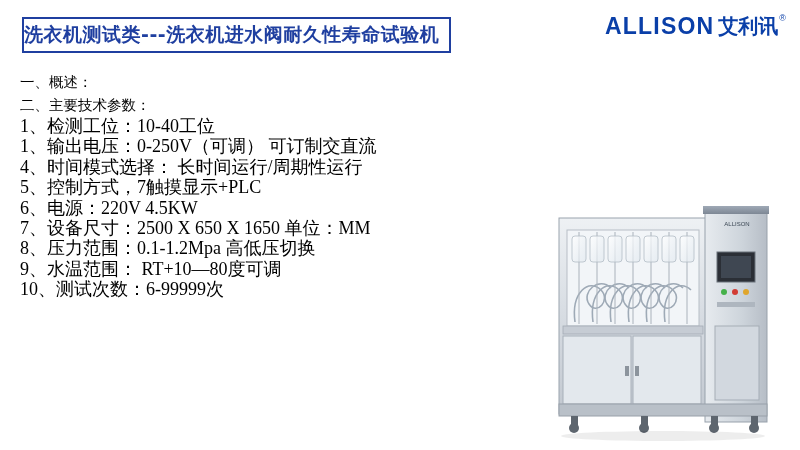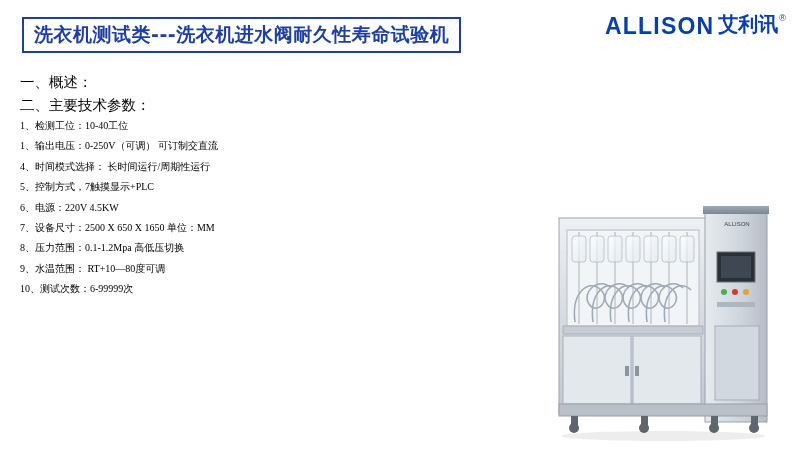--- a/index.html
+++ b/index.html
@@ -28,21 +28,21 @@
     top: 0;
     width: 800px;
     height: 62px;
   }
   .title-box {
     position: absolute;
     left: 22px;
     top: 17px;
     border: 2px solid #1f3fa0;
     background: #ffffff;
-    padding: 4px 10px 6px 10px;
+    padding: 4px 10px 6px 0;
     box-sizing: border-box;
   }
   .title-text {
     font-family: "DejaVu Sans", "Liberation Sans", sans-serif;
     font-size: 19px;
     line-height: 22px;
     color: #1f3fa0;
     font-weight: bold;
     white-space: nowrap;
     letter-spacing: 0.5px;
@@ -58,21 +58,21 @@
   }
   .logo-main {
     font-family: "Liberation Sans", sans-serif;
     font-size: 23px;
     font-weight: bold;
     color: #0a3fa8;
     letter-spacing: 1.2px;
     line-height: 28px;
   }
   .logo-cn {
-    font-family: Liberation Mono, monospace;
+    font-family: Liberation Serif, serif;
     font-size: 20px;
     font-weight: bold;
     color: #0a3fa8;
     line-height: 28px;
     margin-left: 4px;
   }
   .logo-reg {
     font-size: 9px;
     color: #0a3fa8;
     line-height: 10px;
@@ -108,21 +108,21 @@
     line-height: 21px;
     margin: 1px 0 0 0;
     color: #000000;
   }
   .spec-list {
     list-style: none;
     margin: 0;
     padding: 0;
   }
   .spec-list li {
-    font-size: 10px;
+    font-size: 18px;
     line-height: 20.4px;
     white-space: nowrap;
     color: #000000;
   }
 
   
   .photo {
     position: absolute;
     left: 545px;
     top: 196px;

